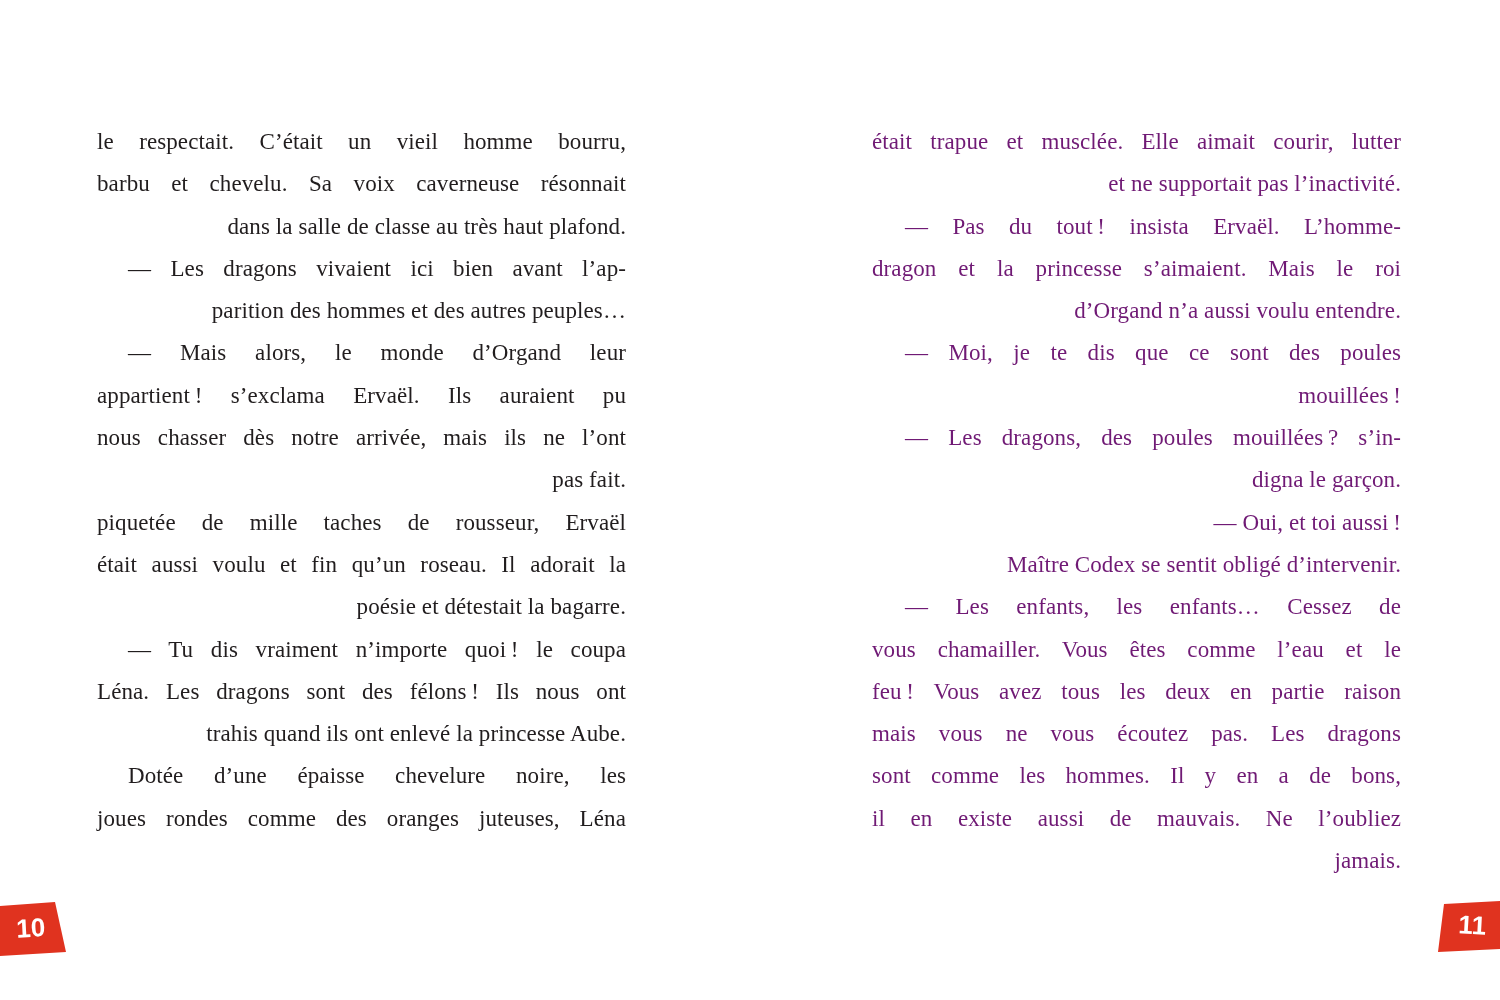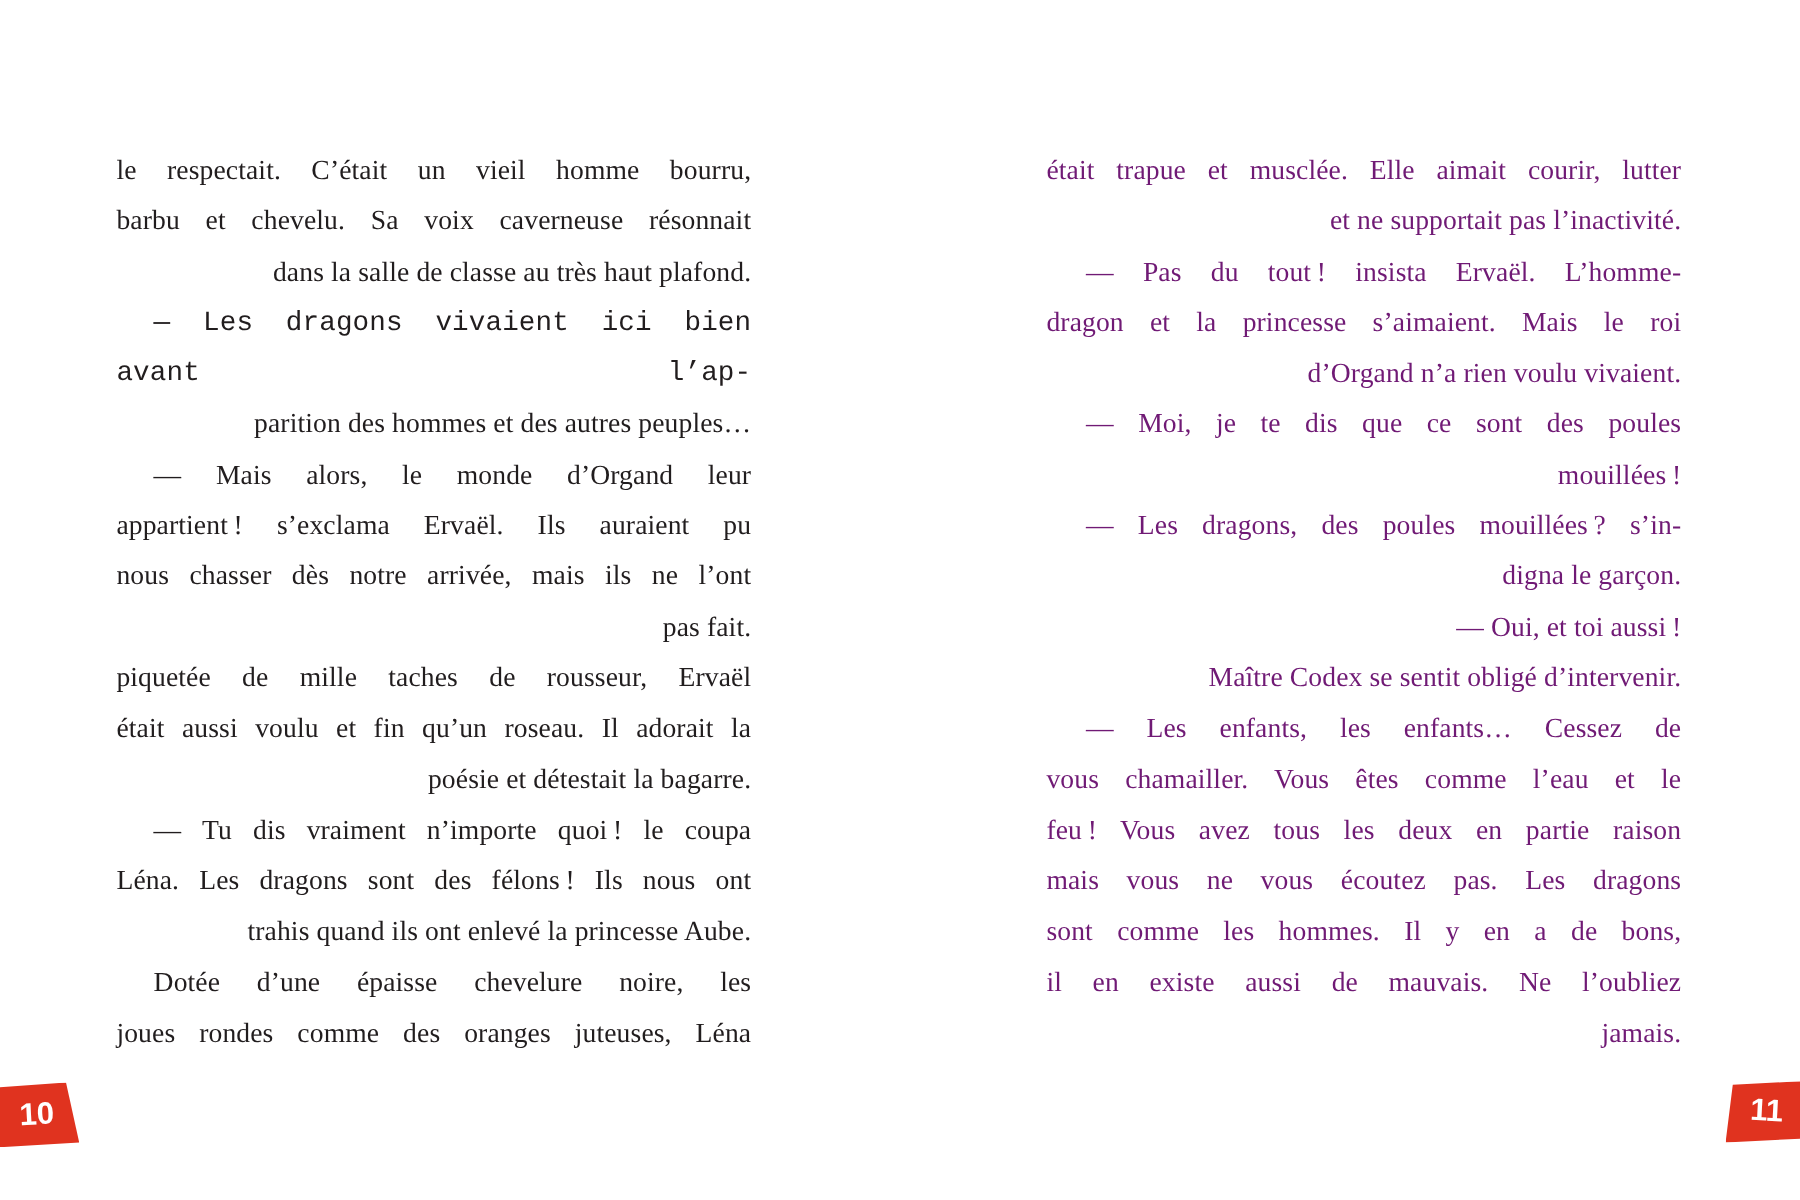--- a/index.html
+++ b/index.html
@@ -65,42 +65,42 @@
 </style>
 </head>
 <body>
 
 <div id="spread" style="background: rgb(255, 255, 255);">
 
   <div id="col-left" class="text-col" style="color: rgb(33, 29, 30);">
       <div class="line j">le respectait. C’était un vieil homme bourru,</div>
       <div class="line j">barbu et chevelu. Sa voix caverneuse résonnait</div>
       <div class="line">dans la salle de classe au très haut plafond.</div>
-      <div class="line j" style="text-indent: 31px; font-family: Liberation Mono, monospace;">— Les dragons vivaient ici bien avant l’ap-</div>
+      <div class="line j" style="text-indent: 31px;">— Les dragons vivaient ici bien avant l’ap-</div>
       <div class="line">parition des hommes et des autres peuples…</div>
       <div class="line j" style="text-indent: 31px;">— Mais alors, le monde d’Organd leur</div>
       <div class="line j">appartient ! s’exclama Ervaël. Ils auraient pu</div>
       <div class="line j">nous chasser dès notre arrivée, mais ils ne l’ont</div>
       <div class="line">pas fait.</div>
       <div class="line j">piquetée de mille taches de rousseur, Ervaël</div>
       <div class="line j">était aussi voulu et fin qu’un roseau. Il adorait la</div>
       <div class="line">poésie et détestait la bagarre.</div>
       <div class="line j" style="text-indent: 31px;">— Tu dis vraiment n’importe quoi ! le coupa</div>
       <div class="line j">Léna. Les dragons sont des félons ! Ils nous ont</div>
       <div class="line">trahis quand ils ont enlevé la princesse Aube.</div>
       <div class="line j" style="text-indent: 31px;">Dotée d’une épaisse chevelure noire, les</div>
       <div class="line j">joues rondes comme des oranges juteuses, Léna</div>
     </div>
 
   <div id="col-right" class="text-col" style="color: #701a75;">
       <div class="line j">était trapue et musclée. Elle aimait courir, lutter</div>
       <div class="line">et ne supportait pas l’inactivité.</div>
       <div class="line j" style="text-indent: 33px;">— Pas du tout ! insista Ervaël. L’homme-</div>
       <div class="line j">dragon et la princesse s’aimaient. Mais le roi</div>
-      <div class="line">d’Organd n’a rien voulu vivaient.</div>
+      <div class="line">d’Organd n’a aussi voulu entendre.</div>
       <div class="line j" style="text-indent: 33px;">— Moi, je te dis que ce sont des poules</div>
       <div class="line">mouillées !</div>
       <div class="line j" style="text-indent: 33px;">— Les dragons, des poules mouillées ? s’in-</div>
       <div class="line">digna le garçon.</div>
       <div class="line" style="text-indent: 33px;">— Oui, et toi aussi !</div>
       <div class="line" style="text-indent: 16px;">Maître Codex se sentit obligé d’intervenir.</div>
       <div class="line j" style="text-indent: 33px;">— Les enfants, les enfants… Cessez de</div>
       <div class="line j">vous chamailler. Vous êtes comme l’eau et le</div>
       <div class="line j">feu ! Vous avez tous les deux en partie raison</div>
       <div class="line j">mais vous ne vous écoutez pas. Les dragons</div>

